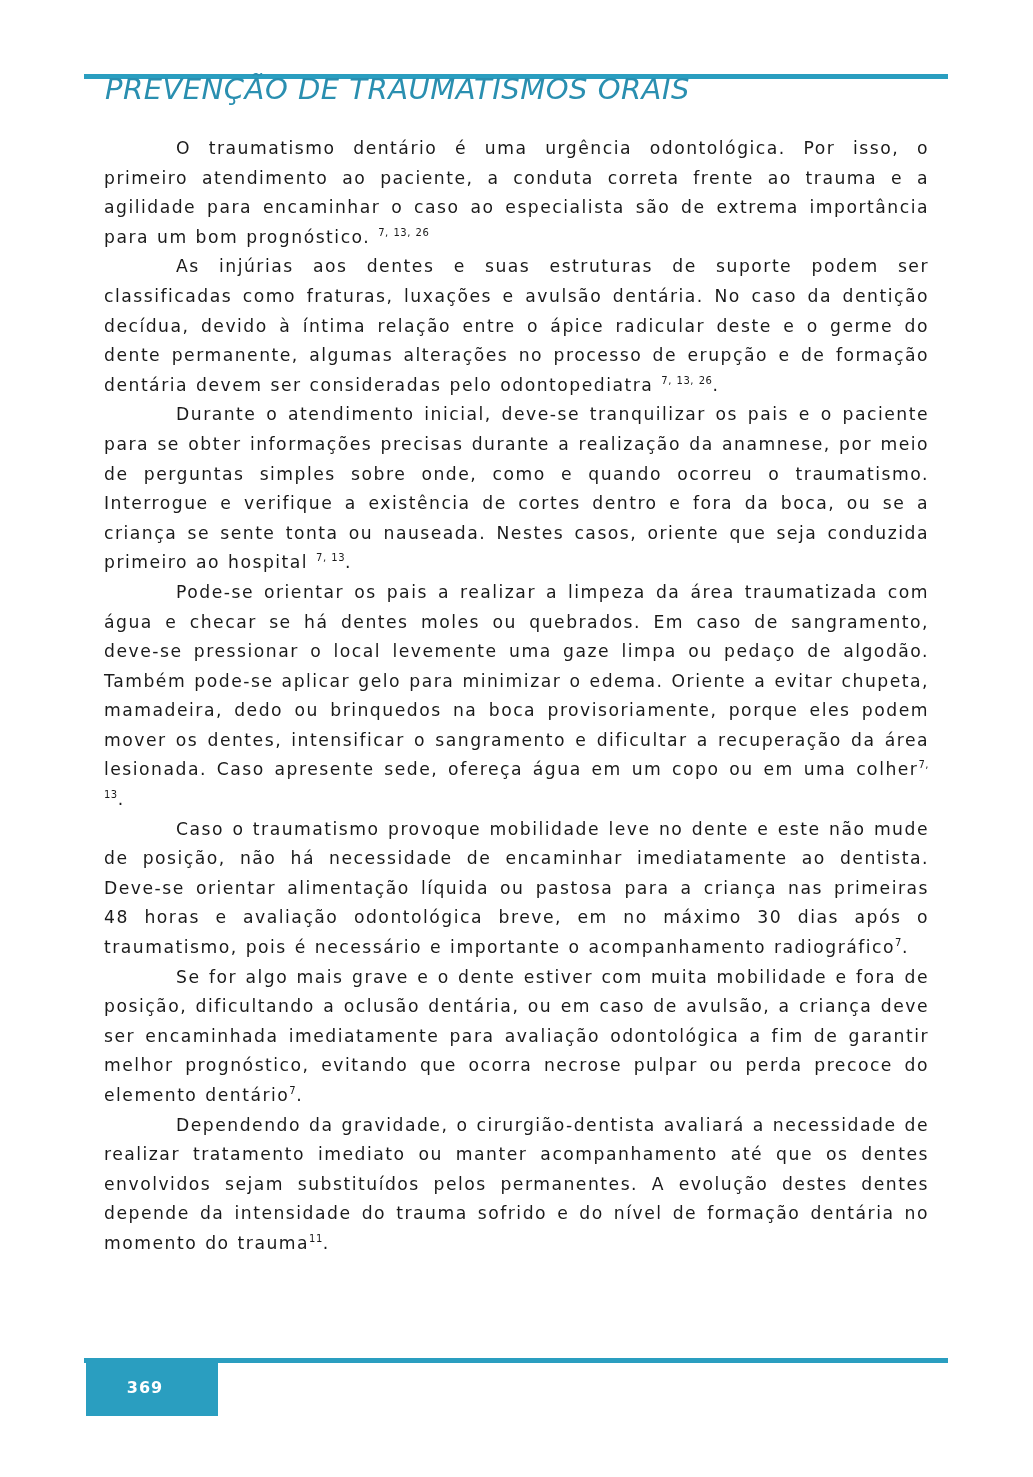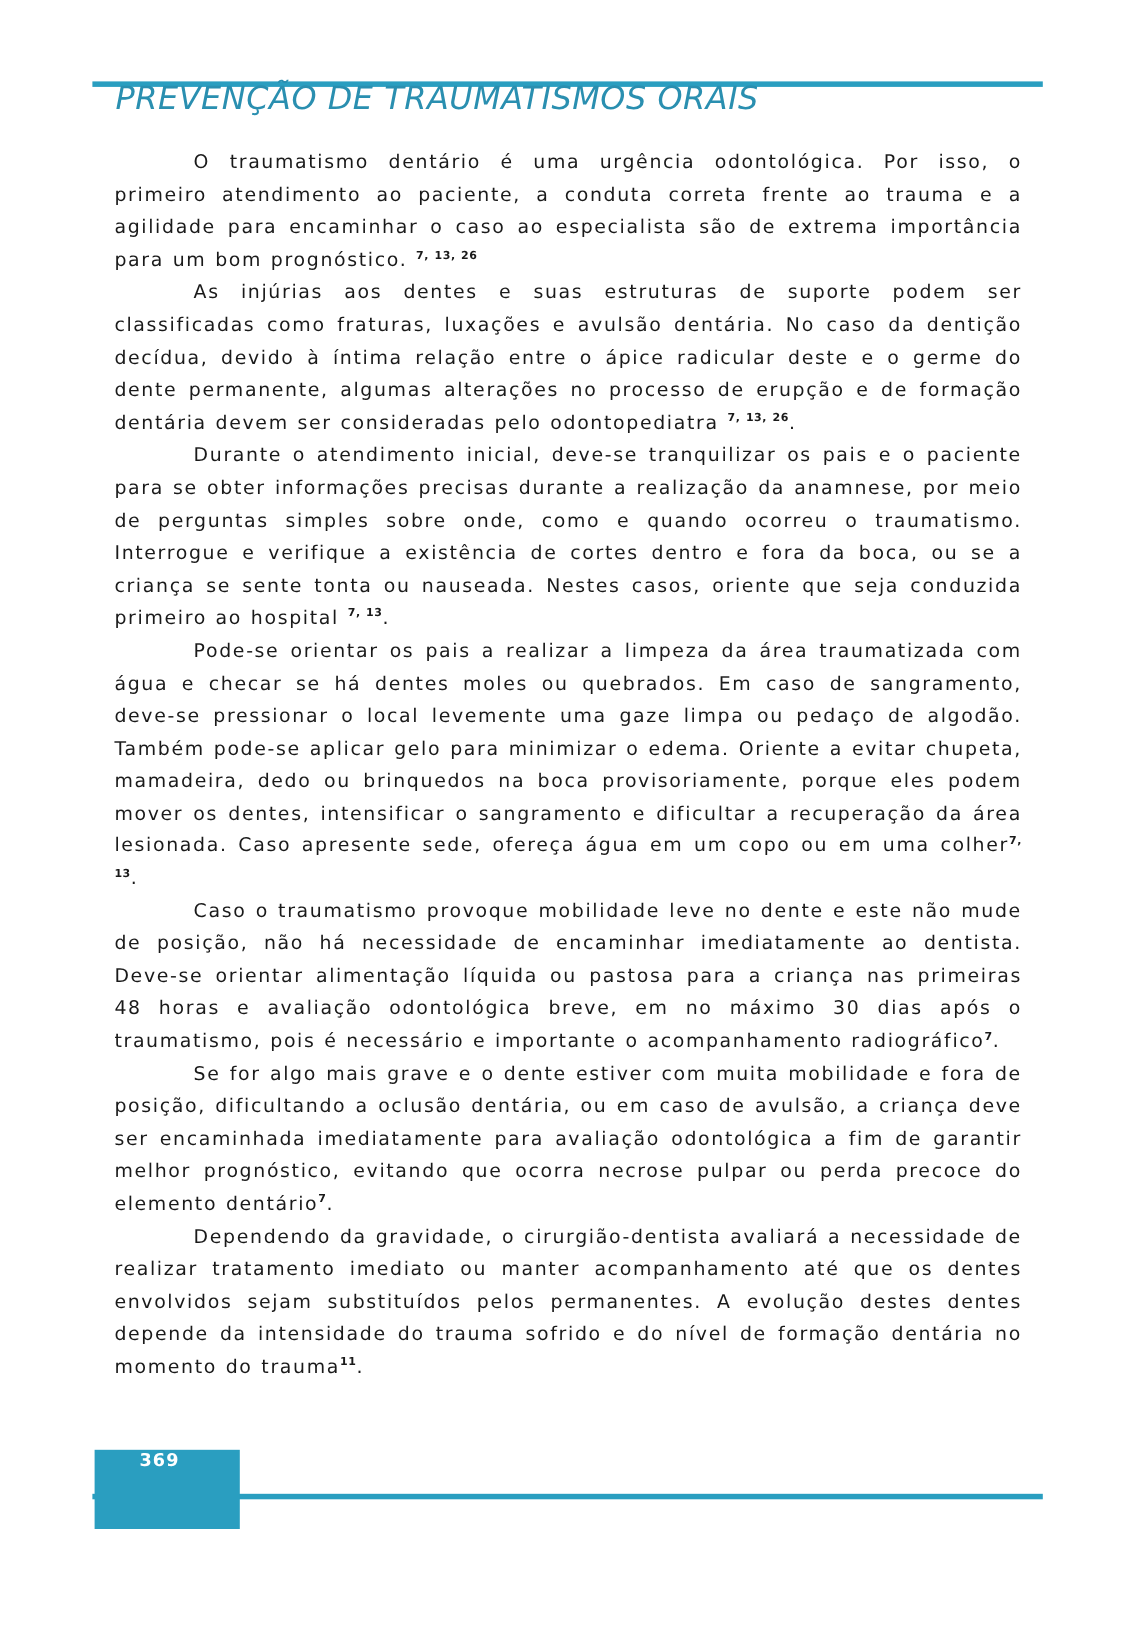--- a/index.html
+++ b/index.html
@@ -14,28 +14,28 @@
     font-size: 29px; color: #2a8fb0; letter-spacing: 0.5px; margin: 0;
     font-weight: normal; white-space: nowrap;
   }
   .body-text {
     position: absolute; left: 104px; top: 134px; width: 825px;
     font-family: "DejaVu Sans", sans-serif; font-size: 17.2px;
     line-height: 29.6px; color: #1a1a1a; letter-spacing: 1.5px;
     word-spacing: 1px;
   }
   .body-text p { margin: 0; text-align: justify; text-indent: 72px; }
-  sup { font-size: 10px; line-height: 0; vertical-align: 7px; font-weight: bold; letter-spacing: 0.5px; }
+  sup { font-size: 10px; line-height: 0; vertical-align: 7px; font-weight: normal; letter-spacing: 0.5px; }
   .bottom-rule {
     position: absolute; left: 84px; top: 1358px; width: 864px; height: 5px;
     background: #2a9ec0;
   }
   .page-box {
-    position: absolute; left: 86px; top: 1318px; width: 132px; height: 72px;
-    background: #2a9ec0; display: flex; align-items: flex-start; justify-content: center;
+    position: absolute; left: 86px; top: 1358px; width: 132px; height: 58px;
+    background: #2a9ec0; display: flex; align-items: center; justify-content: center;
   }
   .page-num {
     font-family: "DejaVu Sans", sans-serif; font-weight: bold; font-size: 16px;
     color: #ffffff; letter-spacing: 1px; margin-right: 14px;
   }
 </style>
 </head>
 <body>
 
 <div class="top-rule"></div>

